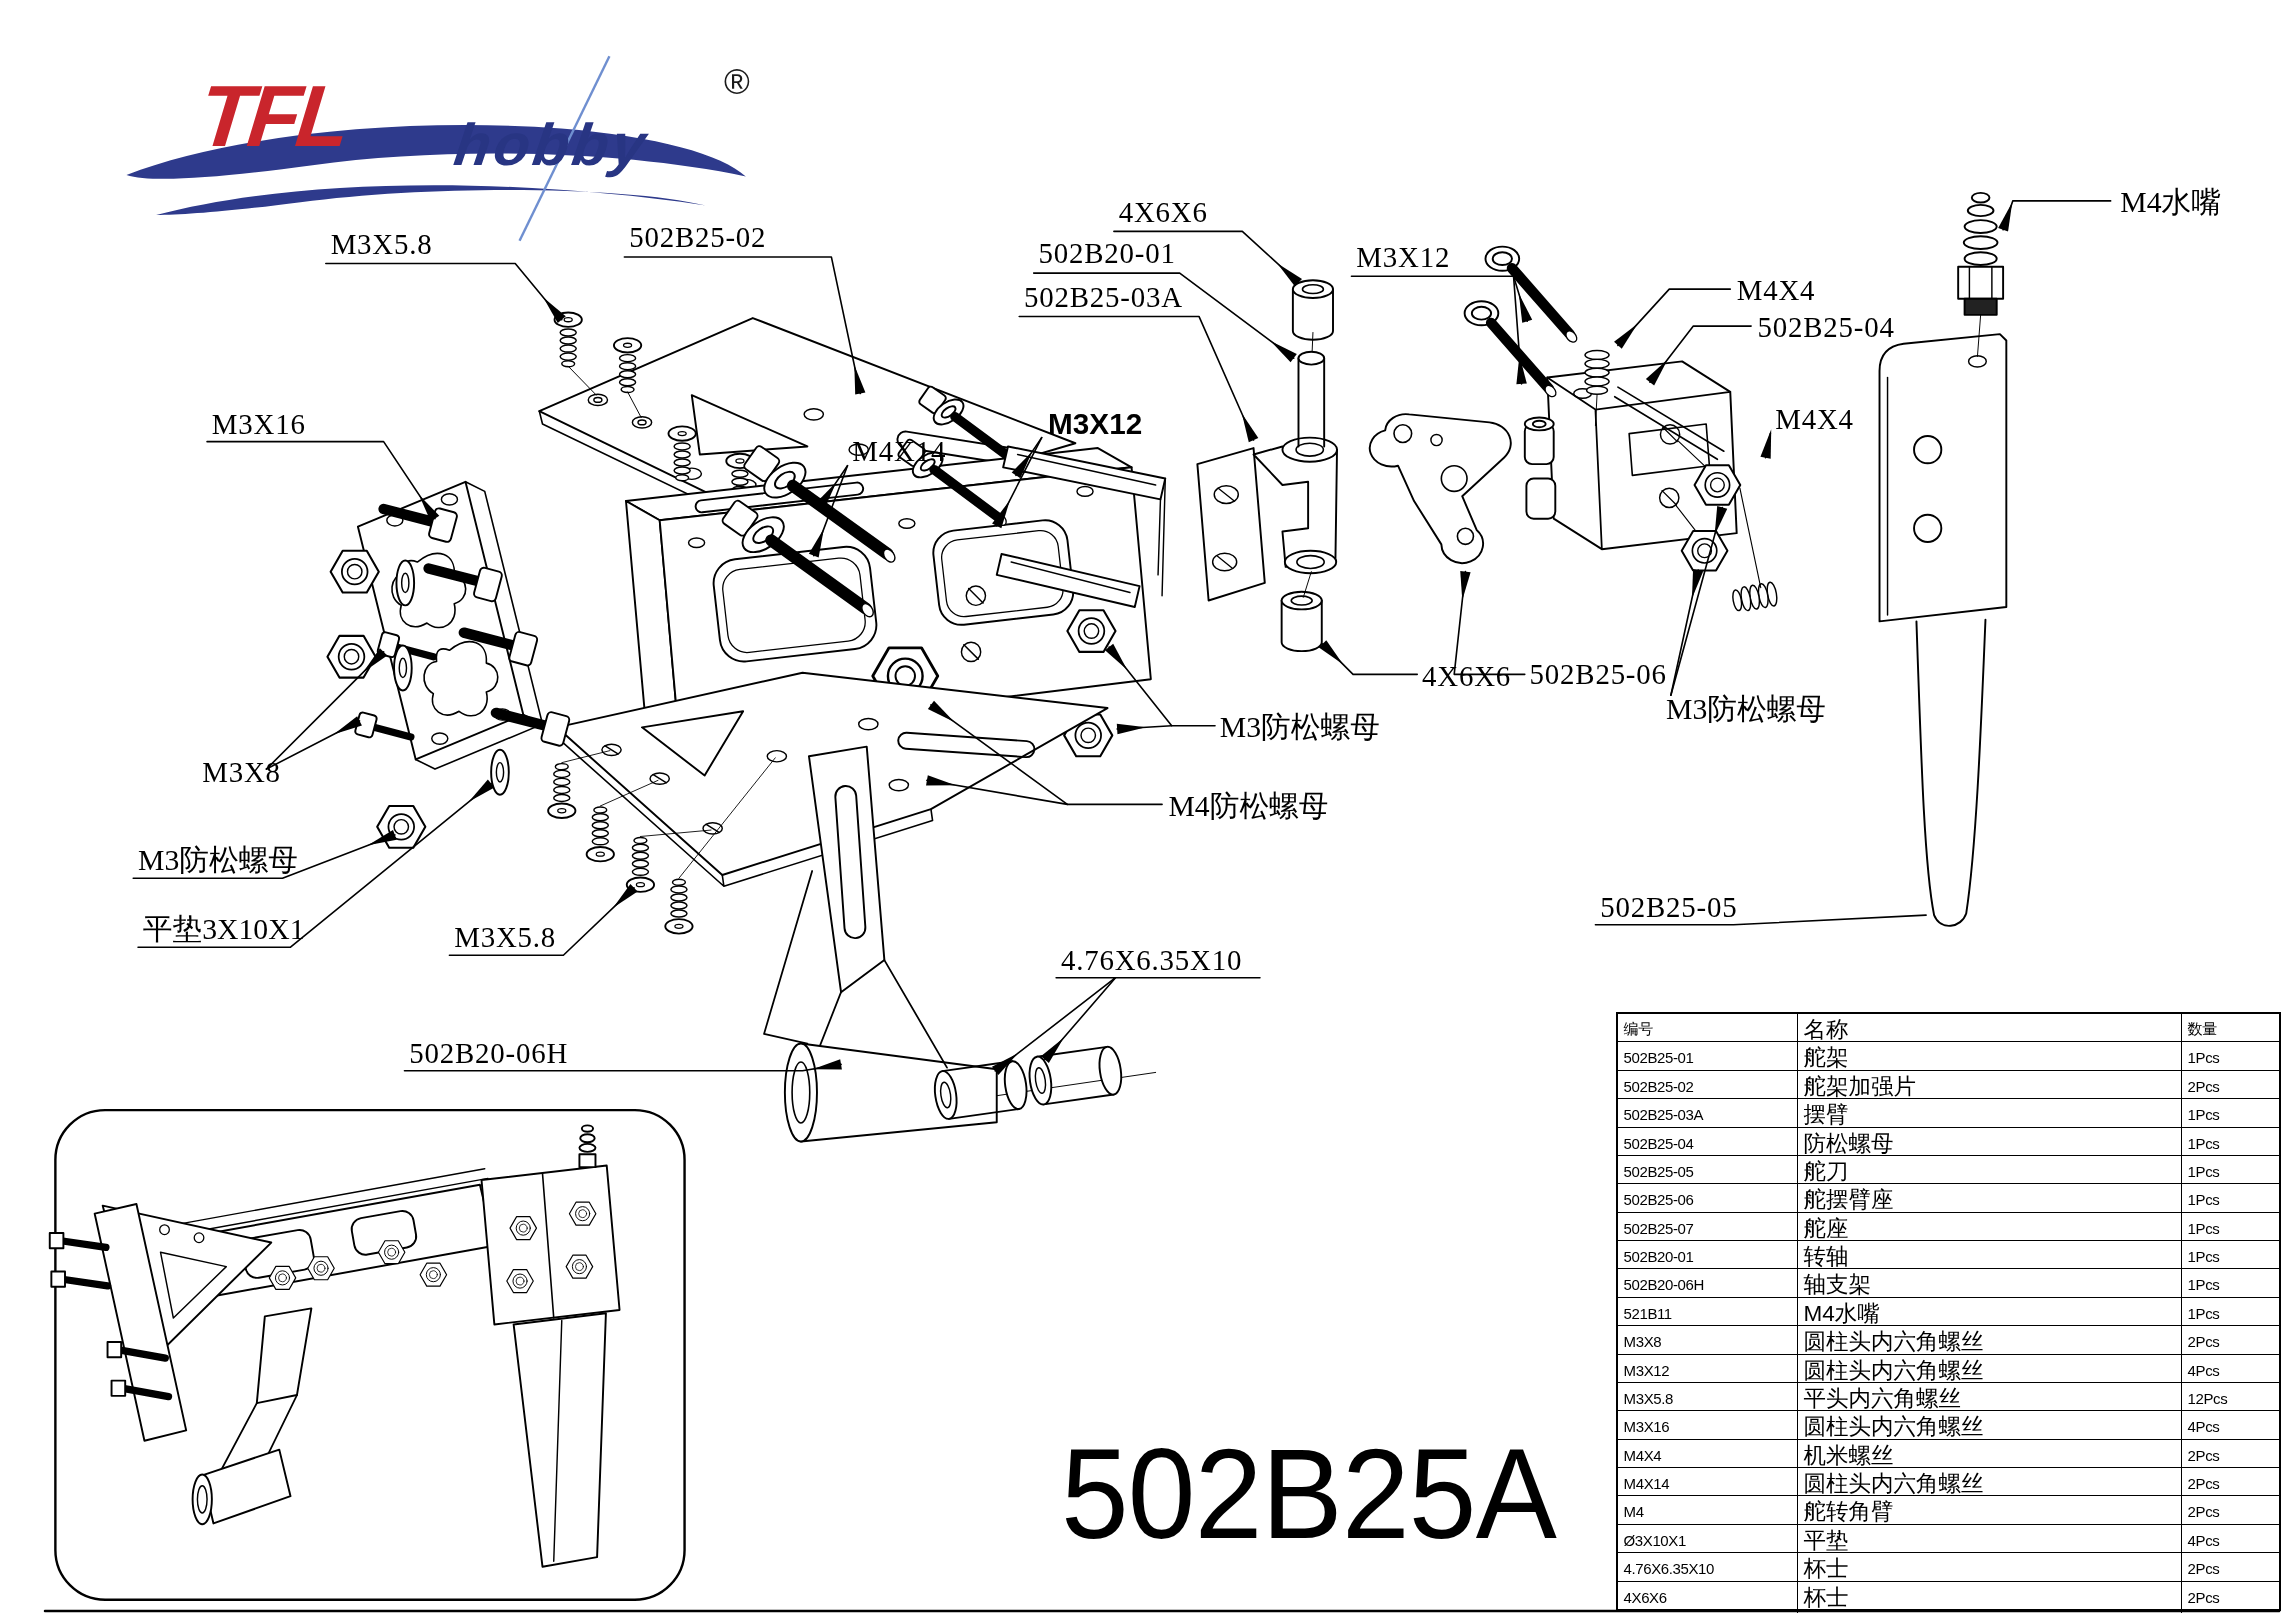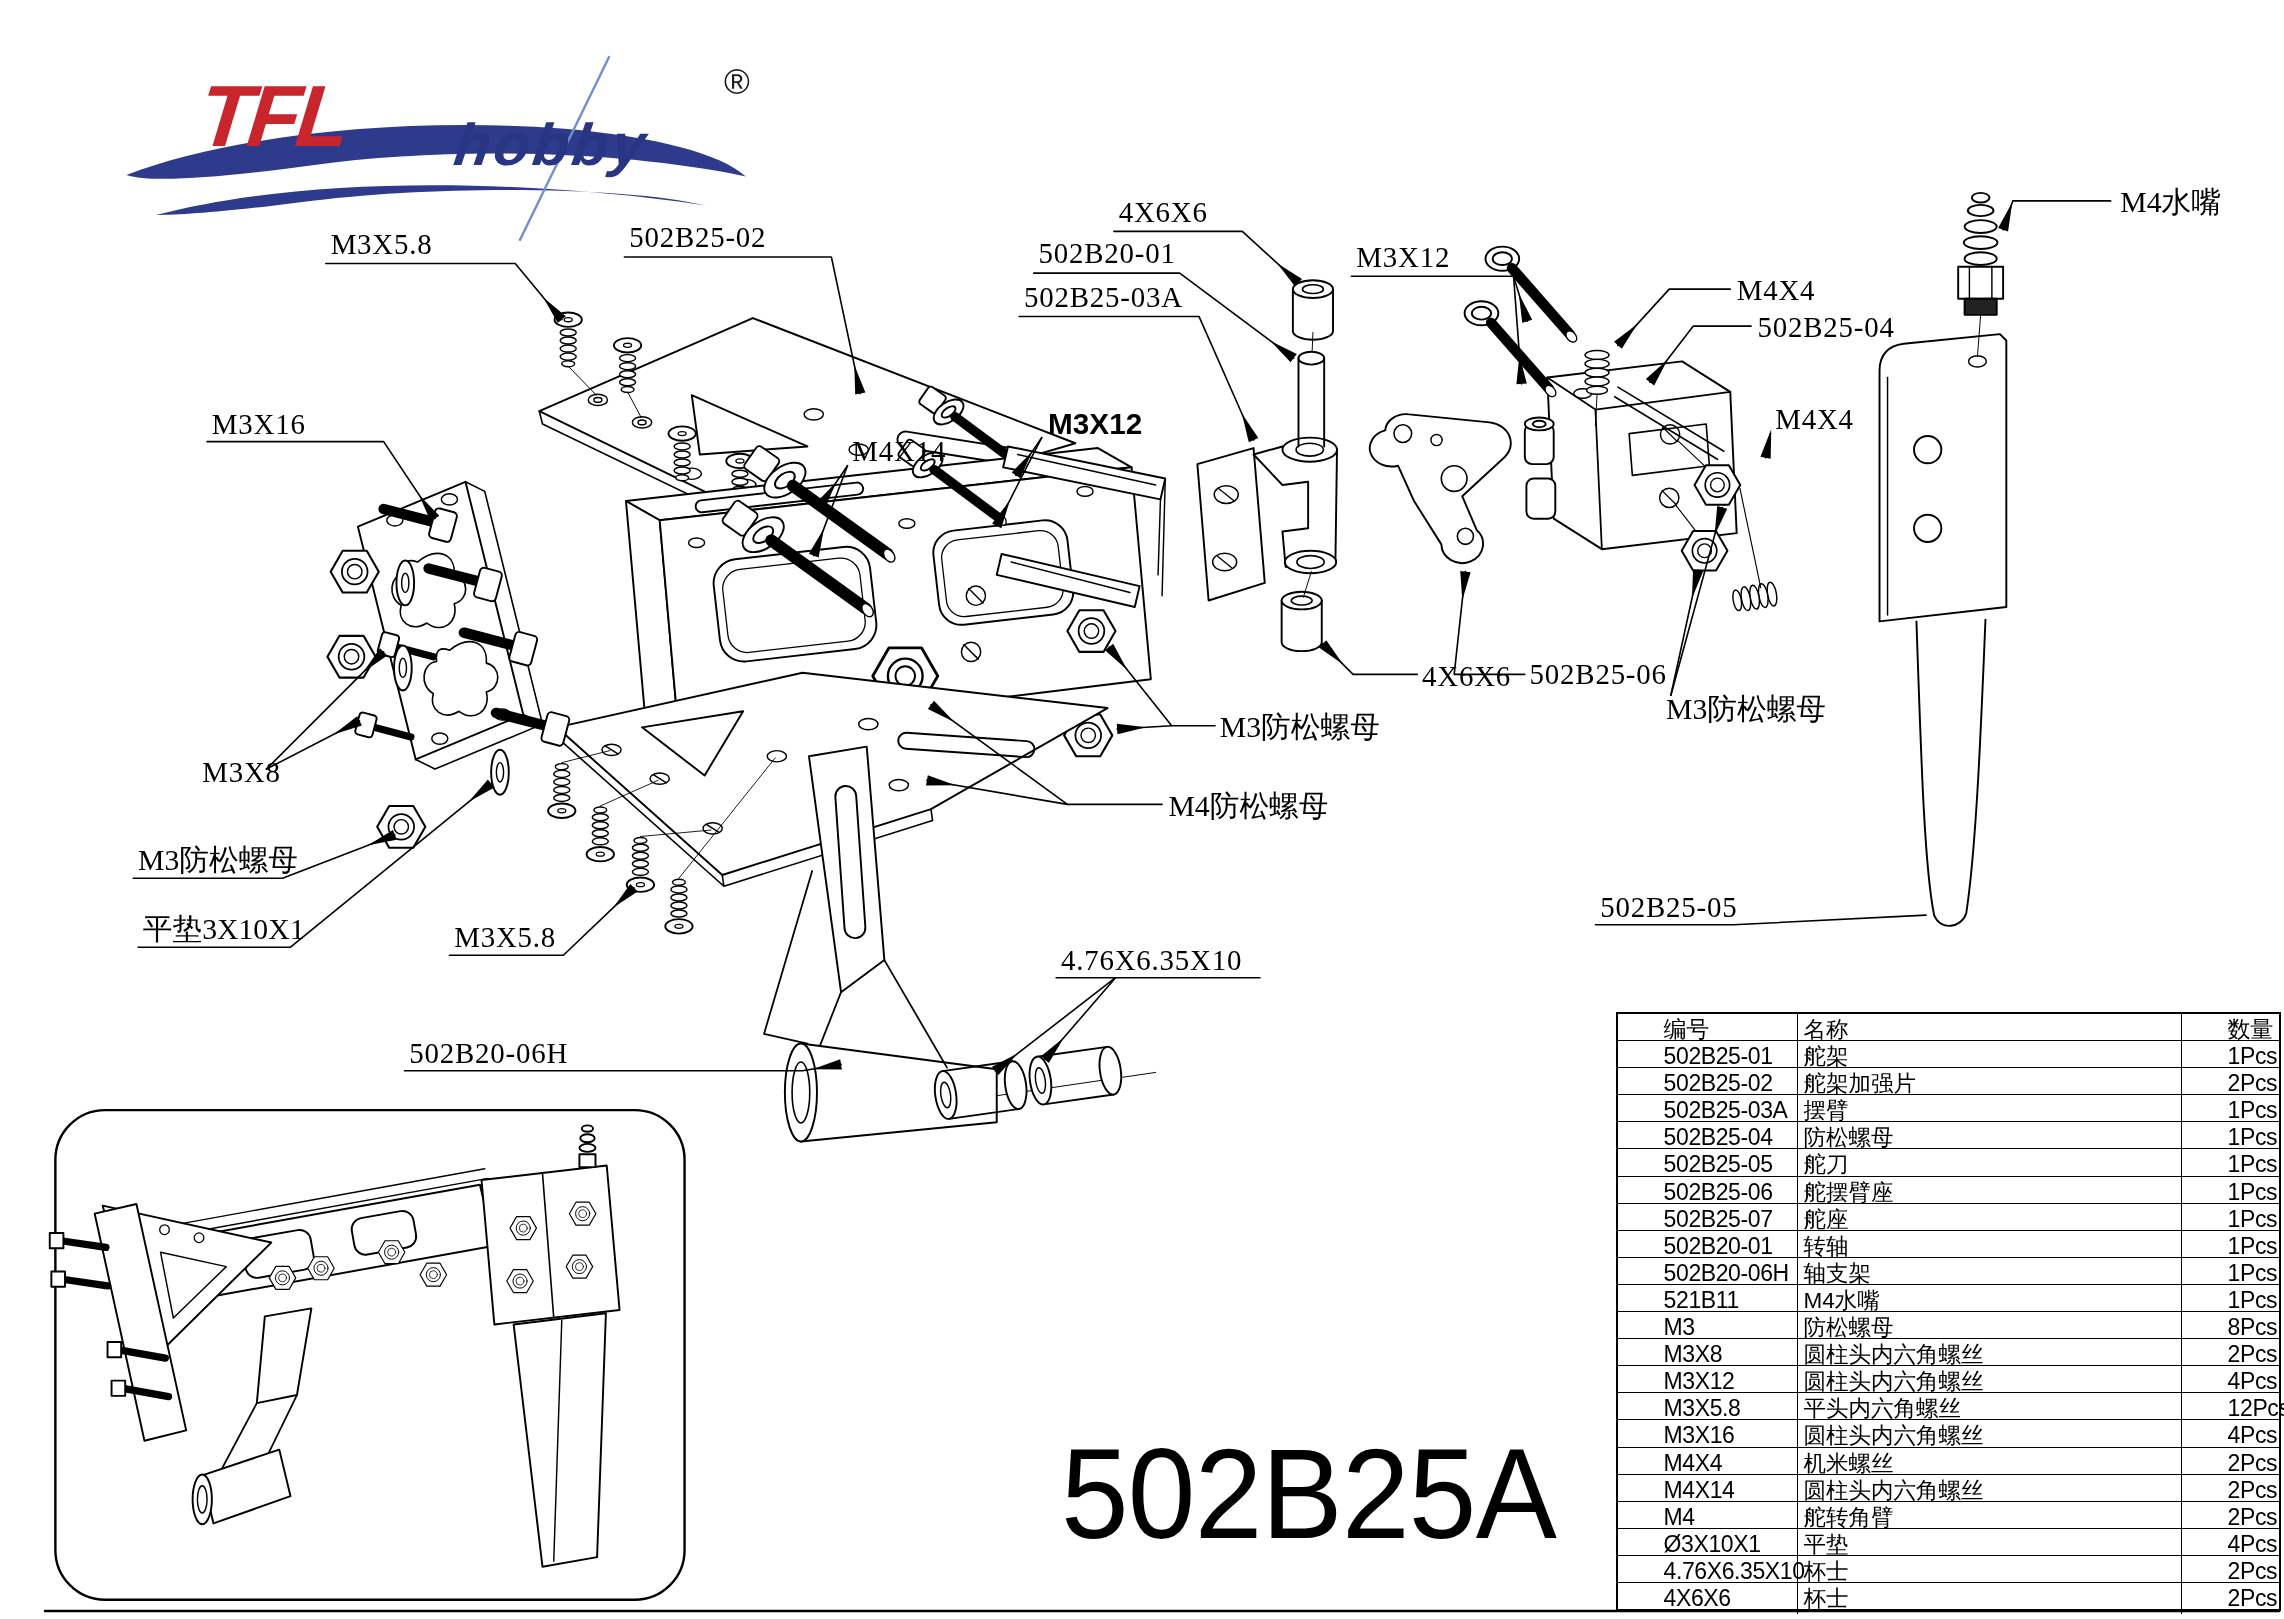--- a/index.html
+++ b/index.html
@@ -21,21 +21,21 @@
   #bigcode{position:absolute;left:1061px;top:1430px;font-size:128px;font-family:"Liberation Sans",sans-serif;
            letter-spacing:-0.8px;line-height:1;transform:scaleX(0.95);transform-origin:left top;color:#000;}
   
   #ptable{position:absolute;left:1616px;top:1012px;width:665px;height:599px;border:2.4px solid #000;
           box-sizing:border-box;display:flex;flex-direction:column;background:#fff;}
   .trow{display:grid;grid-template-columns:180px 384px 97px;flex:1 1 0;border-bottom:1.3px solid #000;min-height:0;}
   .trow:last-child{border-bottom:none;}
   .tcell{border-right:1.3px solid #000;display:flex;align-items:center;padding-left:5.6px;
          box-sizing:border-box;white-space:nowrap;overflow:visible;}
   .tcell:last-child{border-right:none;text-align:right;}
-  .tcell.code,.tcell.qty{font-family:"Liberation Sans",sans-serif;font-size:23px;letter-spacing:-0.4px;margin-left:40px;}
+  .tcell.code,.tcell.qty{font-family:"Liberation Sans",sans-serif;font-size:15px;letter-spacing:-0.4px;}
   .tcell.name{font-family:Liberation Sans, sans-serif;font-size:22.5px;}
 </style>
 </head>
 <body>
 
 <div id="page">
 
   <div id="logo">
     <svg width="706" height="233" viewBox="0 0 880 290">
       <path d="M18,158 C150,108 360,86 560,100 C680,110 760,132 790,160
@@ -527,25 +527,20 @@
         <div class="tcell code">502B20-06H</div>
         <div class="tcell name">轴支架</div>
         <div class="tcell qty">1Pcs</div>
       </div>
       <div class="trow">
         <div class="tcell code">521B11</div>
         <div class="tcell name">M4水嘴</div>
         <div class="tcell qty">1Pcs</div>
       </div>
       <div class="trow">
-        <div class="tcell code">M3</div>
-        <div class="tcell name">防松螺母</div>
-        <div class="tcell qty">8Pcs</div>
-      </div>
-      <div class="trow">
         <div class="tcell code">M3X8</div>
         <div class="tcell name">圆柱头内六角螺丝</div>
         <div class="tcell qty">2Pcs</div>
       </div>
       <div class="trow">
         <div class="tcell code">M3X12</div>
         <div class="tcell name">圆柱头内六角螺丝</div>
         <div class="tcell qty">4Pcs</div>
       </div>
       <div class="trow">

